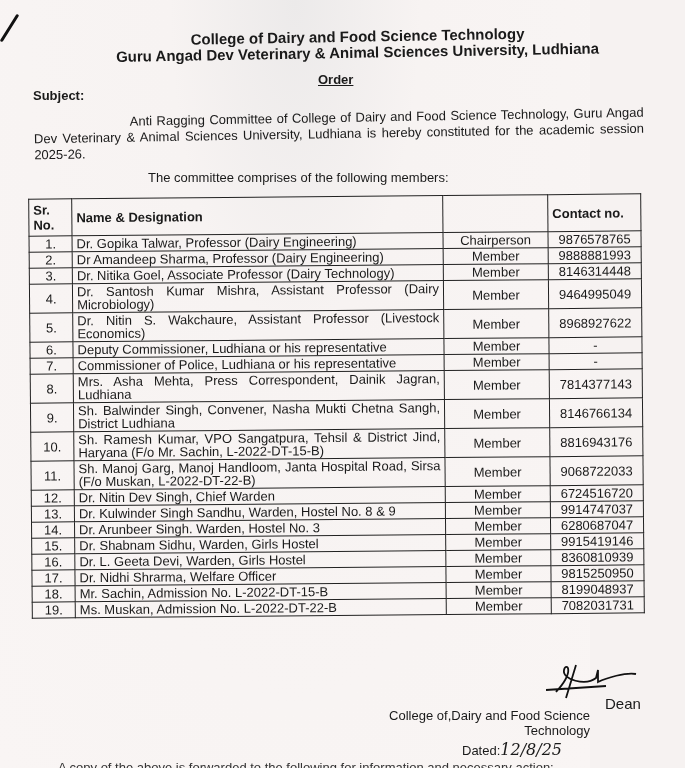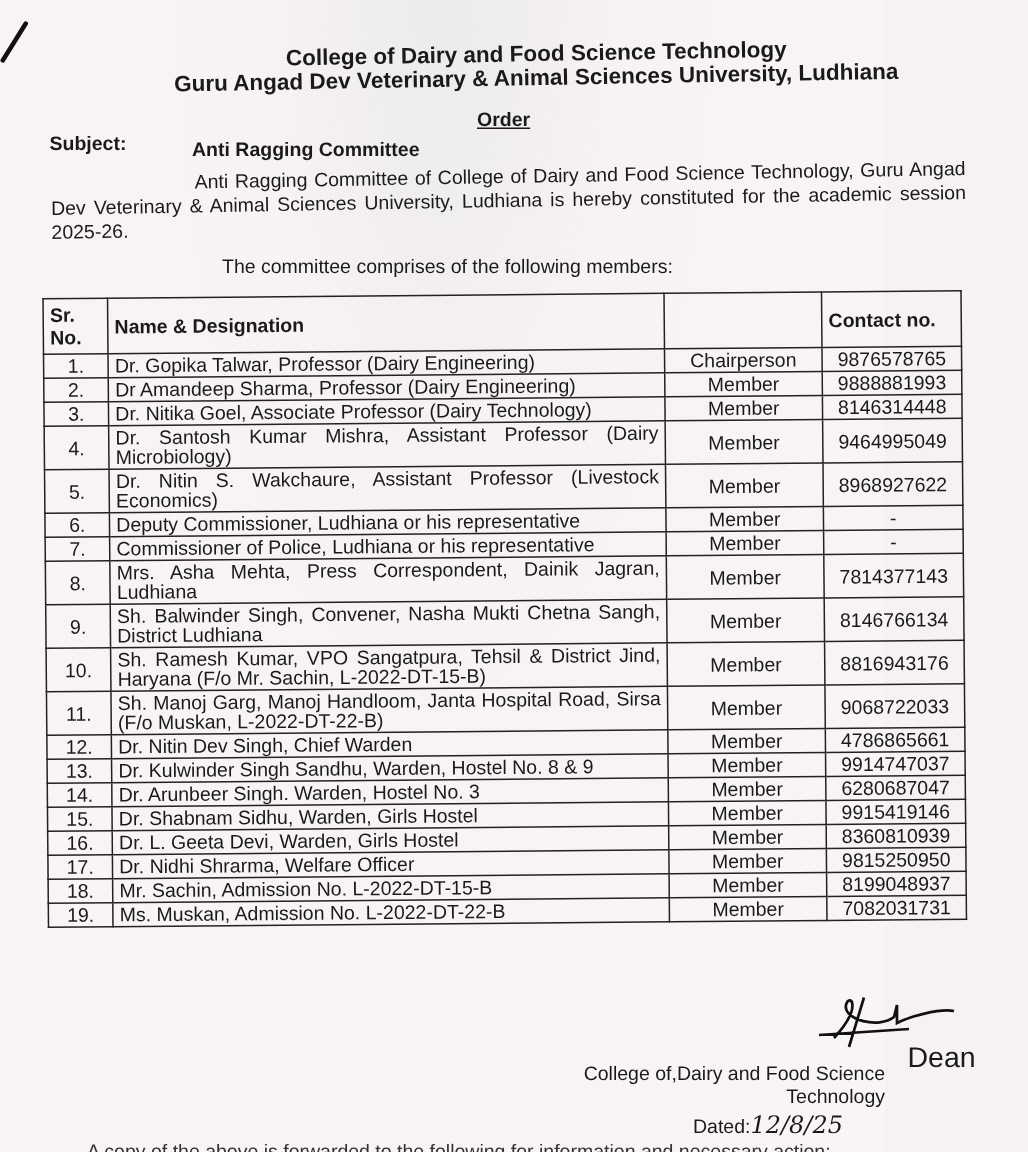--- a/index.html
+++ b/index.html
@@ -26,38 +26,37 @@
   th.c-sr { width:34px; font-size:13px; line-height:15px; }
   th.c-name { width:362px; vertical-align:bottom; padding-bottom:3px; }
   th.c-role { width:96px; }
   th.c-contact { vertical-align:bottom; padding-bottom:3px; text-align:center; }
   td.sr { text-align:center; }
   td.name { text-align:justify; }
   td.role, td.contact { text-align:center;margin-top:12px; }
   tr.row-tall td { height:26px; }
   tr.row-single td { height:13px; }
   .sig { position:absolute; left:536px; top:660px; width:110px; height:40px; }
-  .dean { position:absolute; left:605px; top:695px; font-size:19px; }
+  .dean { position:absolute; left:605px; top:695px; font-size:15px; }
   .dean-college { position:absolute; left:358px; top:708px; font-size:13px;text-align:right; }
   .endst { position:absolute; left:24px; top:767px; font-size:13px; }
   .endst .hand { font-family:"DejaVu Serif", serif; font-style:italic; font-size:16px; }
   .dated { position:absolute; left:462px; top:740px; font-size:13px; }
   .dated .hand { font-family:"DejaVu Serif", serif; font-style:italic; font-size:16px; }
   .cutoff { position:absolute; left:58px; top:760px; font-size:13px; color:#333; white-space:nowrap; }
 </style>
 </head>
 <body>
 
 <div class="page">
   <div class="slash"></div>
   <div class="hdr1">College of Dairy and Food Science Technology</div>
   <div class="hdr2">Guru Angad Dev Veterinary &amp; Animal Sciences University, Ludhiana</div>
   <div class="order">Order</div>
   <div class="subj-label">Subject:</div>
-  <div class="subj-text">Anti Ragging Committee</div>
   <div class="para">Anti Ragging Committee of College of Dairy and Food Science Technology, Guru Angad Dev Veterinary &amp; Animal Sciences University, Ludhiana is hereby constituted for the academic session 2025-26.</div>
   <div class="intro">The committee comprises of the following members:</div>
 
   <table class="members">
     <thead>
       <tr>
         <th class="c-sr">Sr. No.</th>
         <th class="c-name">Name &amp; Designation</th>
         <th class="c-role"></th>
         <th class="c-contact">Contact no.</th>
@@ -127,21 +126,21 @@
         <tr class="row-tall">
           <td class="sr">11.</td>
           <td class="name">Sh. Manoj Garg, Manoj Handloom, Janta Hospital Road, Sirsa  (F/o Muskan, L-2022-DT-22-B)</td>
           <td class="role">Member</td>
           <td class="contact">9068722033</td>
         </tr>
         <tr class="row-single">
           <td class="sr">12.</td>
           <td class="name">Dr. Nitin Dev Singh, Chief Warden</td>
           <td class="role">Member</td>
-          <td class="contact">4786865661</td>
+          <td class="contact">6724516720</td>
         </tr>
         <tr class="row-single">
           <td class="sr">13.</td>
           <td class="name">Dr. Kulwinder Singh Sandhu, Warden, Hostel No. 8 &amp; 9</td>
           <td class="role">Member</td>
           <td class="contact">9914747037</td>
         </tr>
         <tr class="row-single">
           <td class="sr">14.</td>
           <td class="name">Dr. Arunbeer Singh. Warden, Hostel No. 3</td>

